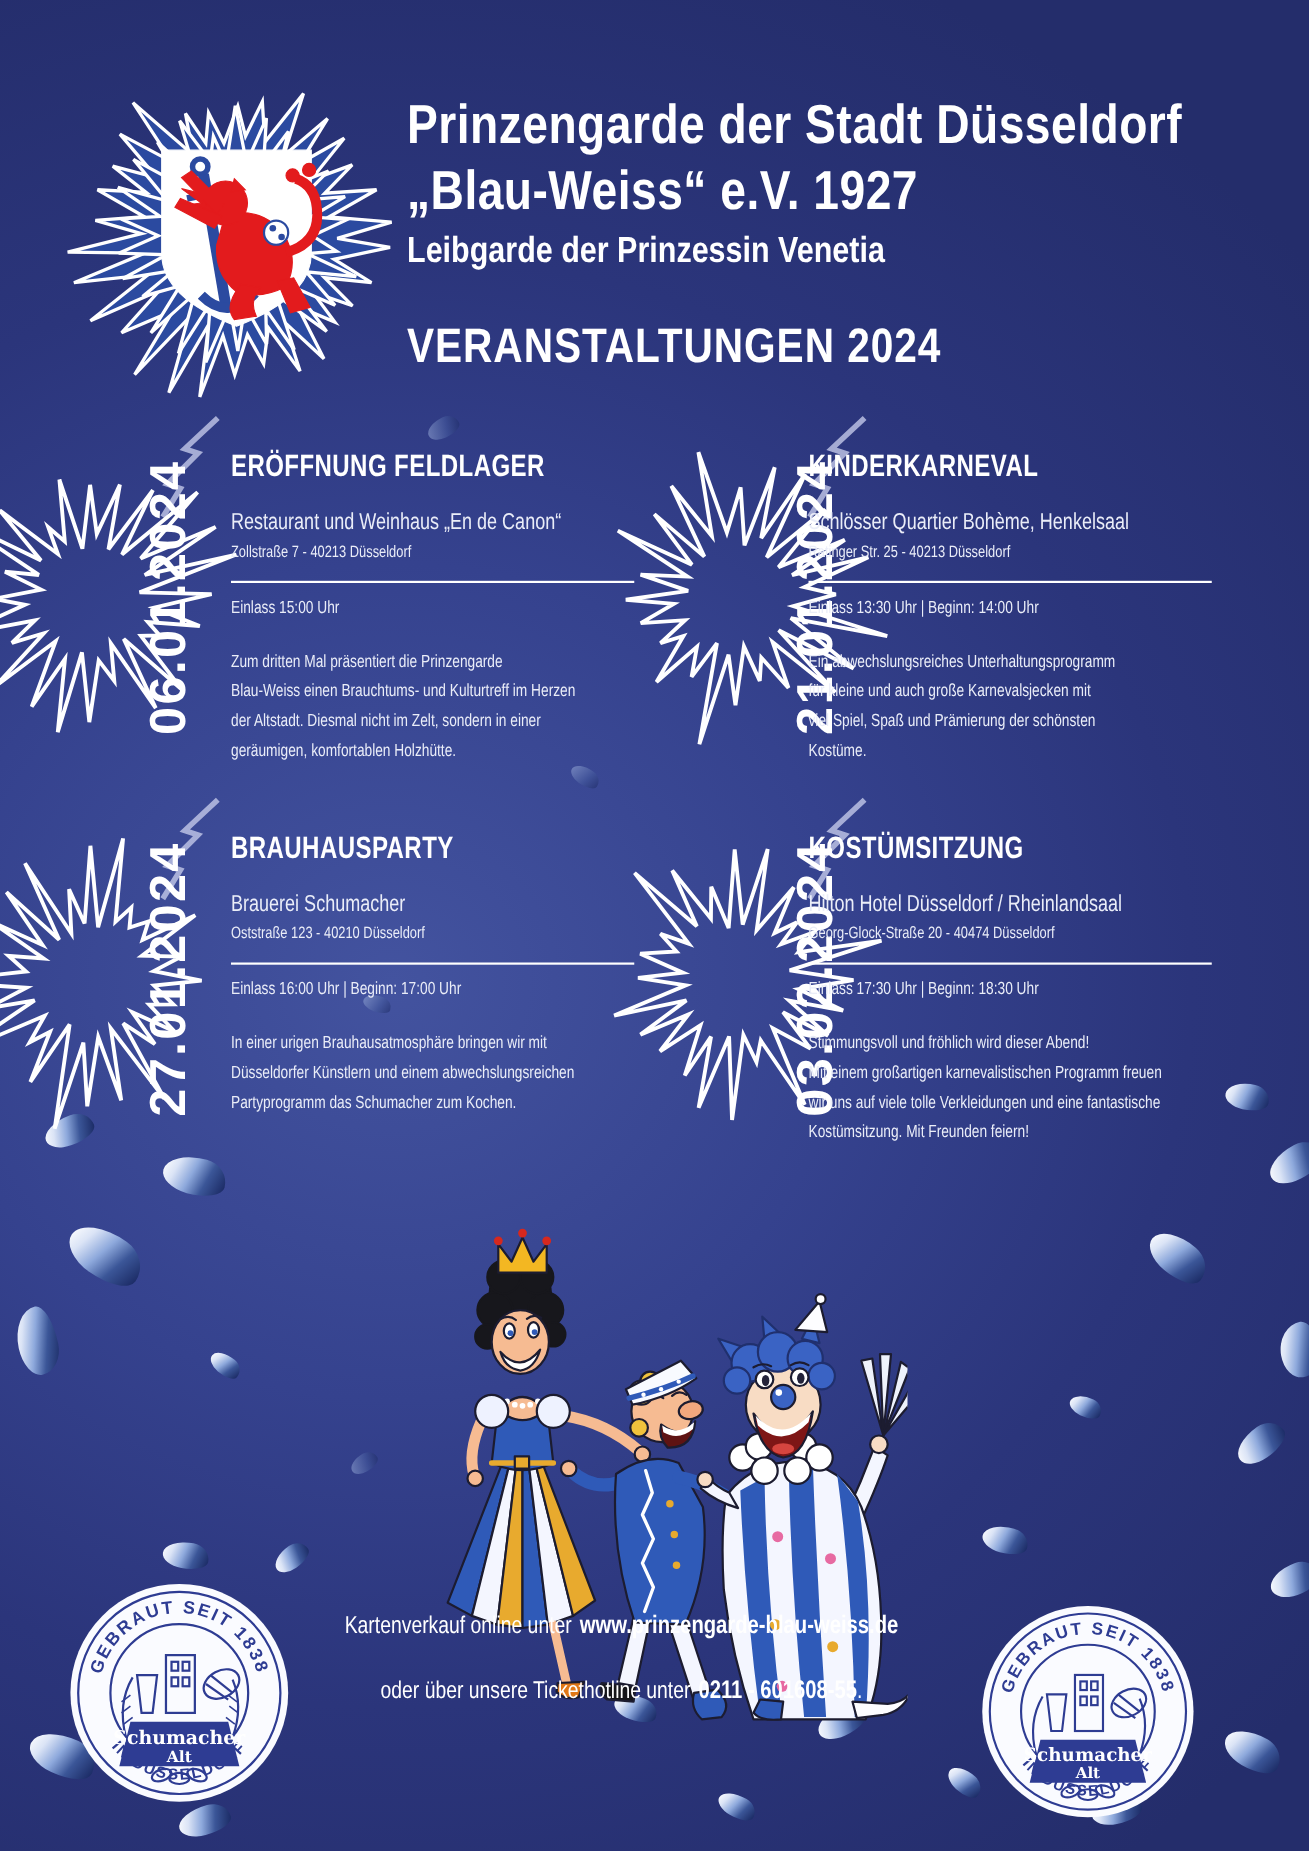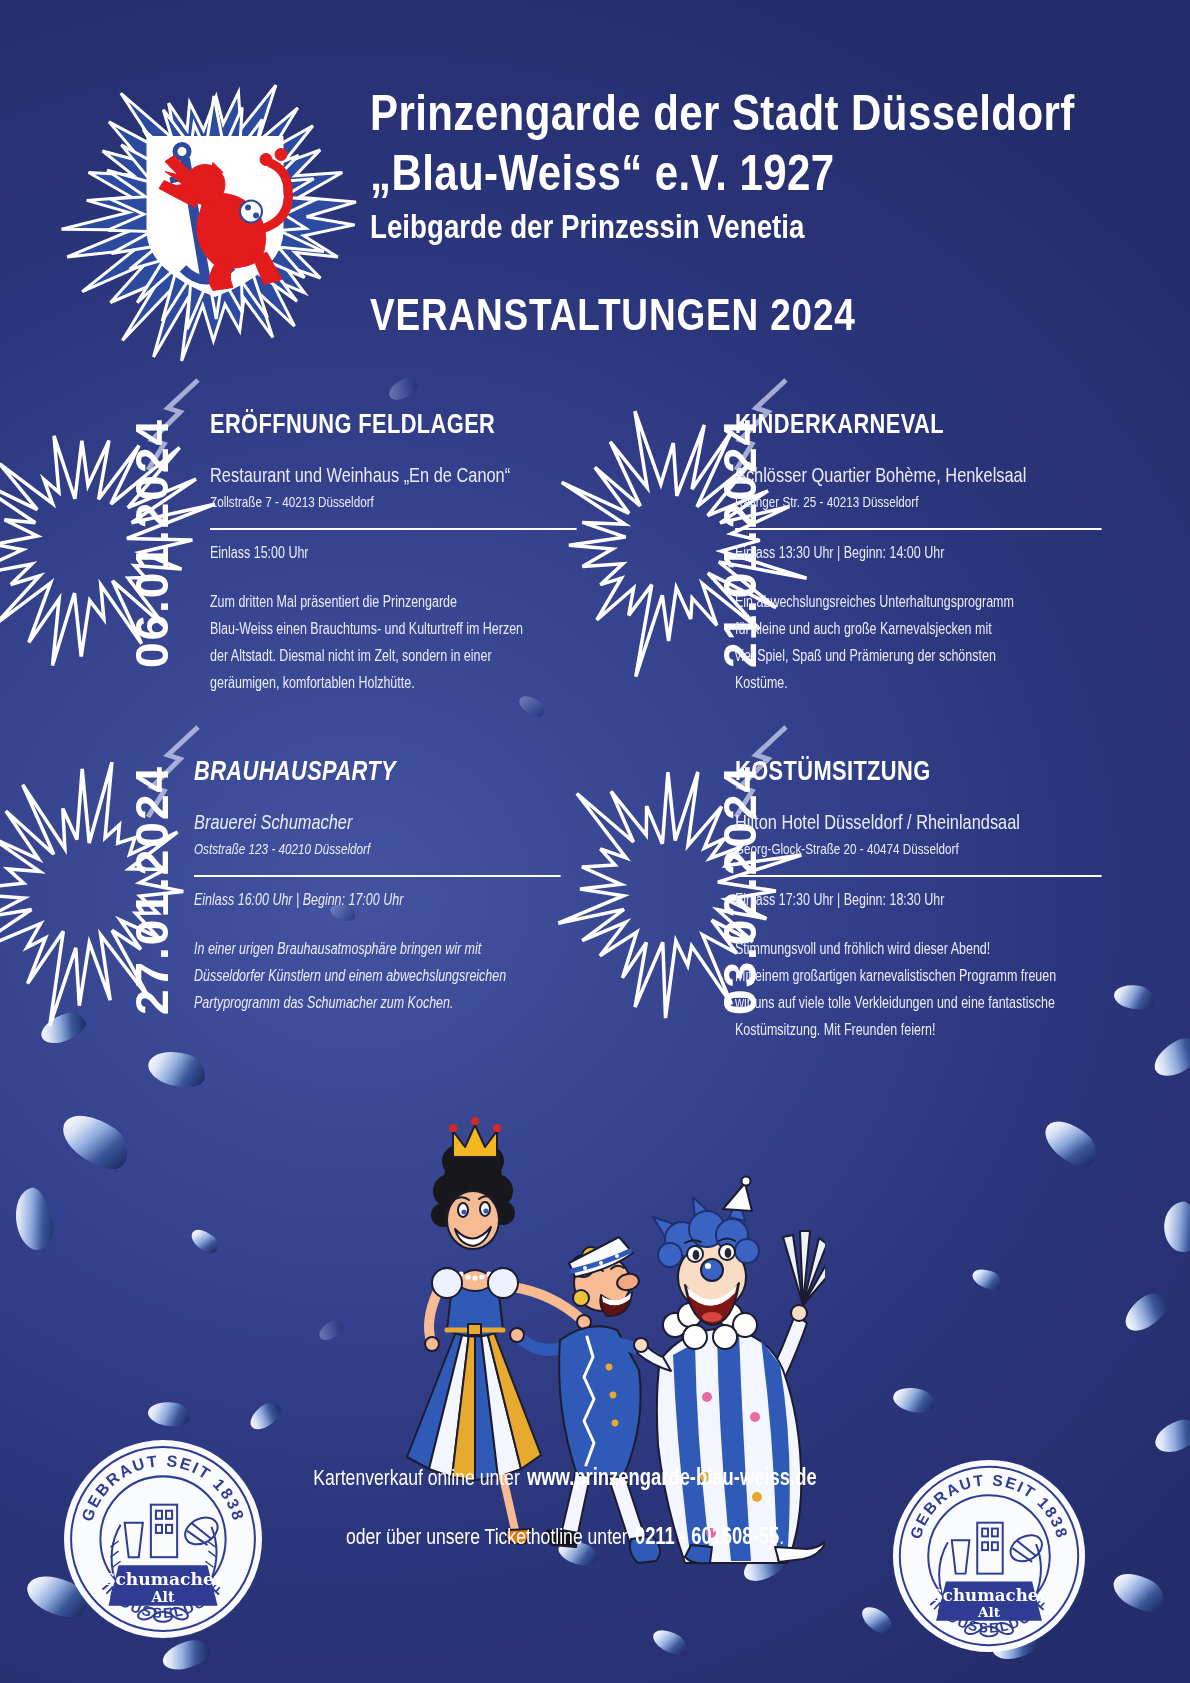--- a/index.html
+++ b/index.html
@@ -173,21 +173,21 @@
       <p class="addr">Ratinger Str. 25 - 40213 Düsseldorf</p>
       <hr class="rule">
       <p class="time">Einlass 13:30 Uhr | Beginn: 14:00 Uhr</p>
       <p class="desc">Ein abwechslungsreiches Unterhaltungsprogramm
 für kleine und auch große Karnevalsjecken mit
 viel Spiel, Spaß und Prämierung der schönsten
 Kostüme.</p>
     </div>
   </section>
 
-  <section class="event" style="left:194px;top:757px;font-style:italic;">
+  <section class="event" style="left:210px;top:757px;">
     <div class="cx">
       <h3>BRAUHAUSPARTY</h3>
       <p class="venue">Brauerei Schumacher</p>
       <p class="addr">Oststraße 123 - 40210 Düsseldorf</p>
       <hr class="rule">
       <p class="time">Einlass 16:00 Uhr | Beginn: 17:00 Uhr</p>
       <p class="desc">In einer urigen Brauhausatmosphäre bringen wir mit
 Düsseldorfer Künstlern und einem abwechslungsreichen
 Partyprogramm das Schumacher zum Kochen.</p>
     </div>

